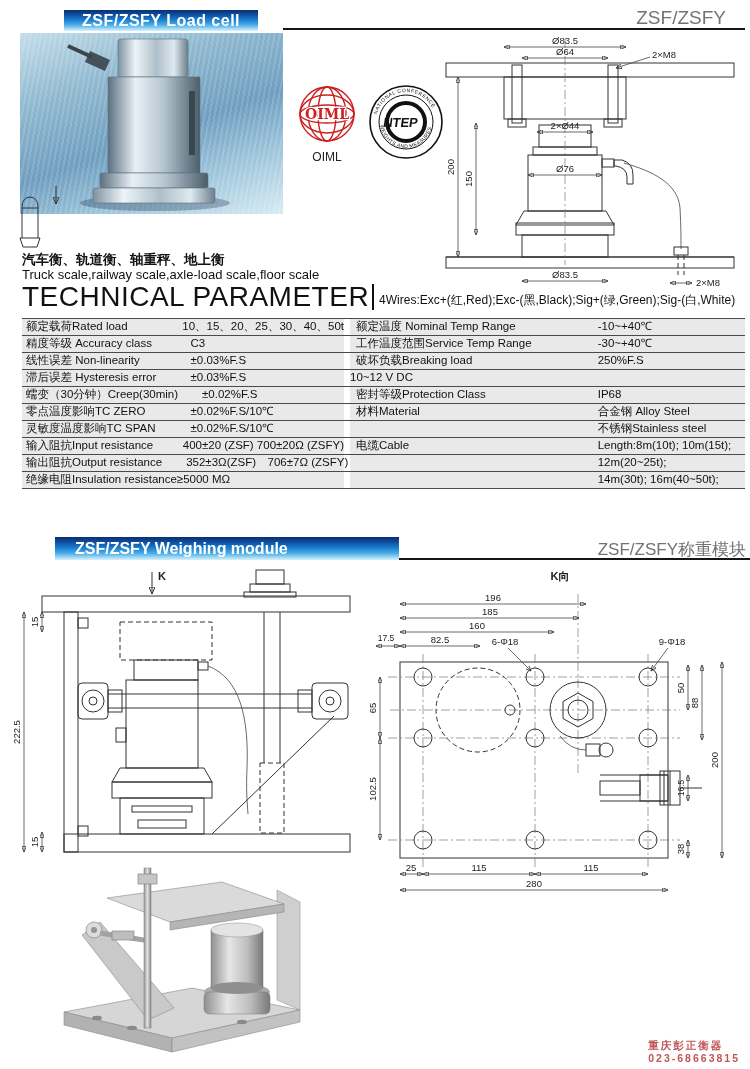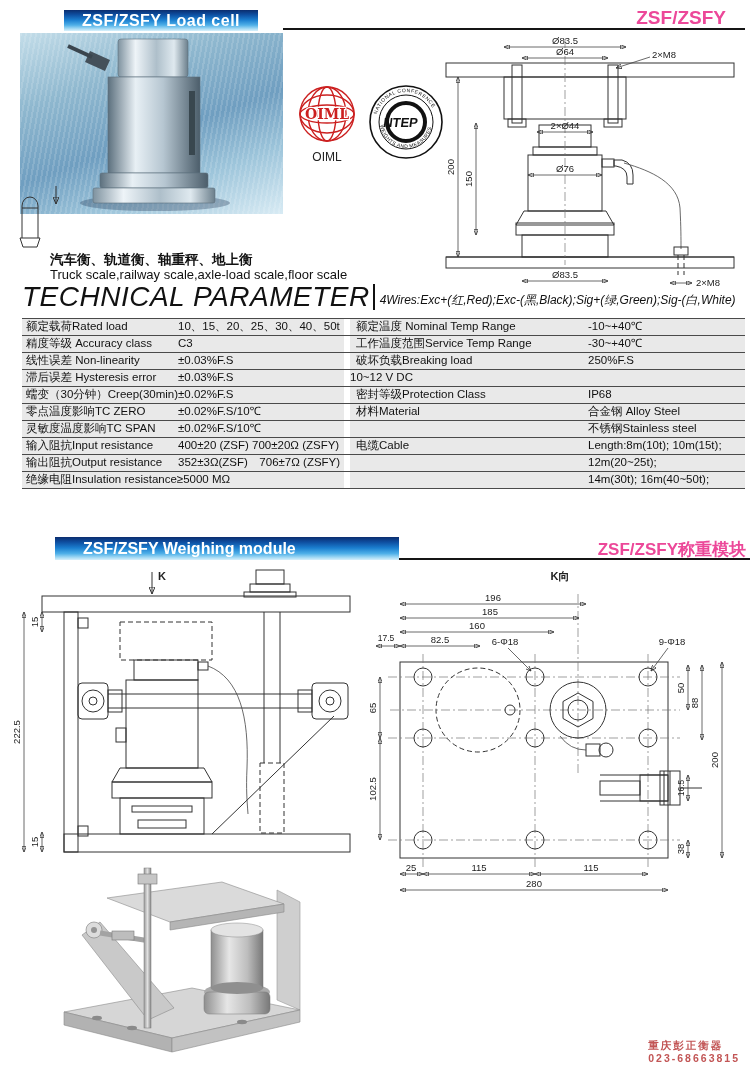--- a/index.html
+++ b/index.html
@@ -3,22 +3,22 @@
 <meta charset="utf-8">
 <style>
   html,body{margin:0;padding:0;background:#fff;}
   #page{position:relative;width:750px;height:1069px;background:#fff;overflow:hidden;
         font-family:"Liberation Sans",sans-serif;color:#111;}
   
   .banner{position:absolute;display:flex;align-items:center;justify-content:center;
           color:#fff;font-weight:bold;
           background:linear-gradient(180deg,#0b2d6e 0%,#0e4ea0 22%,#1b7fd0 48%,#4fb0e8 72%,#a8dcf5 90%,#d9f0fb 100%);}
   #banner1{left:64px;top:10px;width:194px;height:21px;font-size:16px;letter-spacing:.5px;}
-  #banner2{left:55px;top:537px;width:344px;height:23px;font-size:16px;justify-content:flex-start;padding-left:28px;box-sizing:border-box;}
-  .model-blue{position:absolute;font-weight:bold;color:#ec4899;}
+  #banner2{left:55px;top:537px;width:344px;height:23px;font-size:16px;justify-content:flex-start;padding-left:20px;box-sizing:border-box;}
+  .model-blue{position:absolute;font-weight:normal;color:#737373;}
   #model1{right:24px;top:7px;font-size:19px;}
   #model2{right:4px;top:538px;font-size:17px;}
   .hrule{position:absolute;border-top:2px solid #151515;height:0;}
   #hr1{left:283px;top:28px;width:462px;}
   #hr2{left:399px;top:558px;width:351px;}
   
   #photo1{position:absolute;left:20px;top:33px;width:263px;height:181px;
     background:
       repeating-linear-gradient(100deg,rgba(255,255,255,.14) 0 2px,rgba(0,0,0,0) 2px 5px),
       linear-gradient(160deg,#c3dde9 0%,#8fb8cf 28%,#6f9ec0 55%,#9cc4da 75%,#d8ebf4 100%);}
@@ -33,33 +33,33 @@
   svg.draw text{font-family:"Liberation Sans",sans-serif;font-size:9.5px;fill:#222;stroke:none;}
   svg.draw .dim{stroke:#444;stroke-width:.8;}
   svg.draw .cl{stroke:#777;stroke-width:.7;stroke-dasharray:9 3 2 3;}
   svg.draw .dash{stroke-dasharray:5 3;}
   #drawing1{left:438px;top:33px;}
   #drawing2{left:12px;top:568px;}
   #drawing3{left:350px;top:568px;}
   
   #app-icon{position:absolute;left:14px;top:184px;}
   
-  #apps{position:absolute;left:22px;top:252px;line-height:15px;margin-left:28px;}
+  #apps{position:absolute;left:22px;top:252px;line-height:15px;}
   #apps .cn{font-size:13.5px;font-weight:bold;}
   #apps .en{font-size:13px;}
   
-  #tech-head{position:absolute;left:22px;top:283px;display:flex;align-items:flex-end;font-style:italic;}
+  #tech-head{position:absolute;left:22px;top:283px;display:flex;align-items:flex-end;}
   #tech-head .big{font-size:28px;letter-spacing:.5px;line-height:28px;}
   #tech-head .bar{width:2px;height:26px;background:#111;margin:0 5px 1px 3px;}
   #tech-head .note{font-size:12px;padding-bottom:2px;}
   
   #ptable{position:absolute;left:22px;top:318px;width:723px;font-size:11.5px;}
   .prow{display:flex;height:16px;line-height:15px;border-top:1px solid #4a4a4a;}
   .prow:last-child{border-bottom:1px solid #4a4a4a;}
-  .grp{background:#e9e9e9;display:flex;height:100%;}
+  .grp{background:#e9e9e9;display:flex;height:100%;gap:24px;}
   .grp.lg{width:322px;margin-right:6px;}
   .grp.rg{width:395px;}
   .cell{white-space:nowrap;overflow:visible;}
   .lg .lab{width:152px;padding-left:4px;}
   .lg .val{width:166px;}
   .rg .lab{width:232px;padding-left:6px;}
   .rg .val{width:157px;}
   
   #photo2{position:absolute;left:52px;top:860px;}
   

